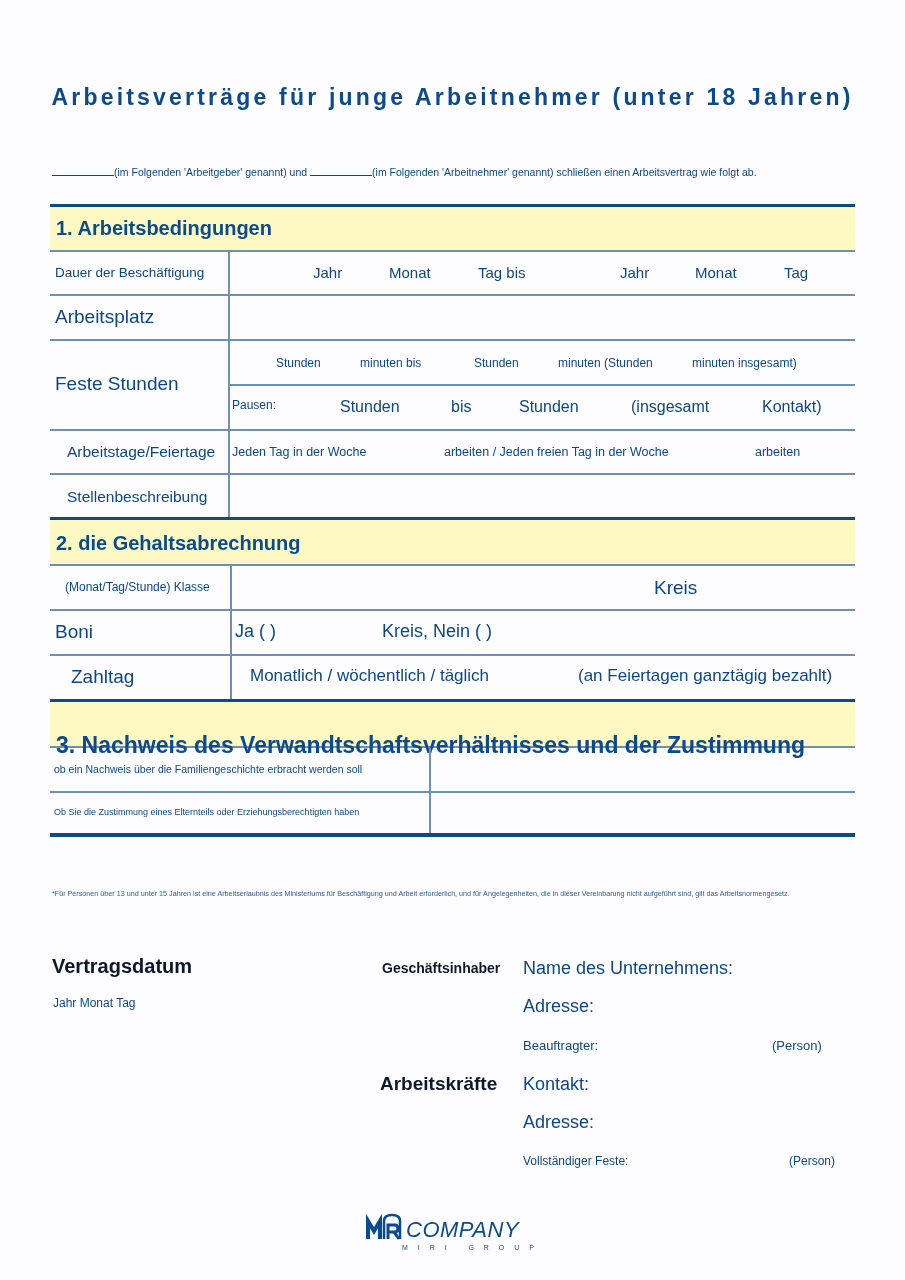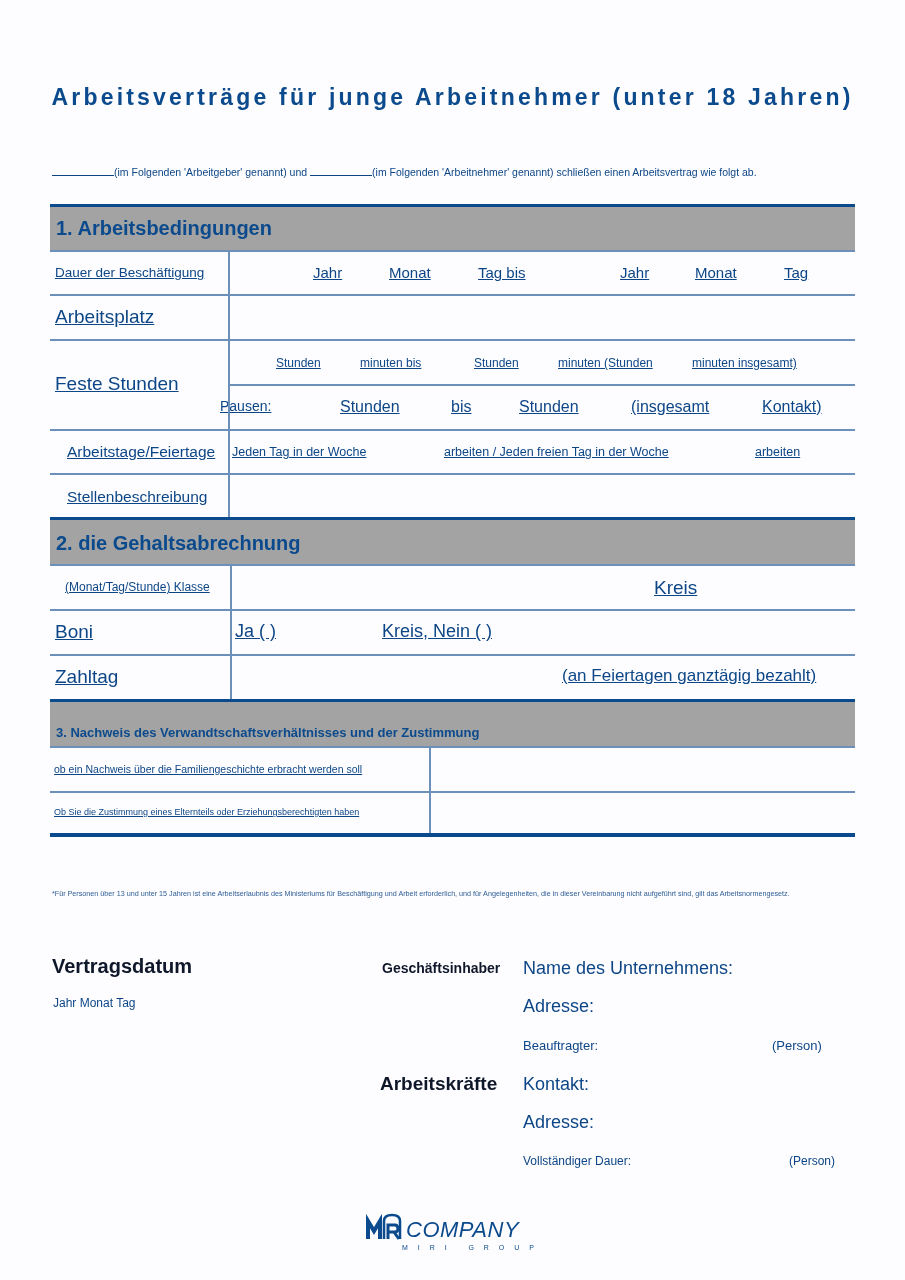--- a/index.html
+++ b/index.html
@@ -25,36 +25,36 @@
     color: #0d4687;
   }
   .intro .blank {
     display: inline-block; width: 62px;
     border-bottom: 1px solid #0d4687;
     height: 10px; vertical-align: baseline;
   }
   .table { left: 50px; width: 805px; }
   .sec-head {
     position: absolute; left: 0; width: 805px;
-    background: #a3a3a3;
+    background: #fef9c3;
     border-top: 3px solid #0b4a8c;
     border-bottom: 2px solid #6d90ba;
     box-sizing: border-box;
   }
   .sec-head span {
     position: absolute; left: 6px;
     font-weight: bold; color: #0b4a8c;
   }
   .row {
     position: absolute; left: 0; width: 805px;
     border-bottom: 2px solid #6d90ba;
     box-sizing: border-box;
   }
   .vline { position: absolute; width: 2px; background: #6d90ba; }
-  .cell-text { position: absolute; white-space: nowrap; color: #0d4687; text-decoration: underline; }
+  .cell-text { position: absolute; white-space: nowrap; color: #0d4687; }
   .bottom-bar { position: absolute; left: 0; width: 805px; height: 4px; background: #0b4a8c; }
   .foot {
     left: 52px; top: 889px;
     font-size: 7.2px; color: #2d5c93;
     white-space: nowrap;
   }
   .sign-label { font-weight: bold; color: #0f172a; white-space: nowrap; }
   .sign-text { color: #0d4687; white-space: nowrap; }
   .logo { left: 366px; top: 1213px; width: 180px; height: 45px; }
 </style>
@@ -88,21 +88,21 @@
   </div>
 
   <div class="row" style="top:137px; height:90px;">
     <div class="cell-text" style="left:5px; top:32px; font-size:19px;">Feste Stunden</div>
     <div class="abs" style="left:179px; top:43px; width:626px; height:2px; background:#6d90ba;"></div>
     <div class="cell-text" style="left:226px; top:15px; font-size:12px;">Stunden</div>
     <div class="cell-text" style="left:310px; top:15px; font-size:12px;">minuten bis</div>
     <div class="cell-text" style="left:424px; top:15px; font-size:12px;">Stunden</div>
     <div class="cell-text" style="left:508px; top:15px; font-size:12px;">minuten (Stunden</div>
     <div class="cell-text" style="left:642px; top:15px; font-size:12px;">minuten insgesamt)</div>
-    <div class="cell-text" style="left:170px; top:57px; font-size:14px;">Pausen:</div>
+    <div class="cell-text" style="left:182px; top:57px; font-size:12px;">Pausen:</div>
     <div class="cell-text" style="left:290px; top:57px; font-size:16px;">Stunden</div>
     <div class="cell-text" style="left:401px; top:57px; font-size:16px;">bis</div>
     <div class="cell-text" style="left:469px; top:57px; font-size:16px;">Stunden</div>
     <div class="cell-text" style="left:581px; top:57px; font-size:16px;">(insgesamt</div>
     <div class="cell-text" style="left:712px; top:57px; font-size:16px;">Kontakt)</div>
   </div>
 
   <div class="row" style="top:227px; height:44px;">
     <div class="cell-text" style="left:17px; top:12px; font-size:15.5px;">Arbeitstage/Feiertage</div>
     <div class="cell-text" style="left:182px; top:14px; font-size:12.5px;">Jeden Tag in der Woche</div>
@@ -127,31 +127,32 @@
     <div class="cell-text" style="left:5px; top:10px; font-size:19px;">Boni</div>
     <div class="cell-text" style="left:185px; top:10px; font-size:18px;">Ja ( )</div>
     <div class="cell-text" style="left:332px; top:10px; font-size:18px;">Kreis, Nein ( )</div>
   </div>
 
   <div class="row" style="top:49px; height:45px;">
     <div class="cell-text" style="left:15px; top:14px; font-size:12px;">(Monat/Tag/Stunde) Klasse</div>
     <div class="cell-text" style="left:604px; top:11px; font-size:19px;">Kreis</div>
   </div>
 
-  <div class="row" style="top:139px; height:43px; border-bottom:none;">
+  <div class="row" style="top:139px; height:43px; border-bottom:none;margin-left:16px;">
     <div class="cell-text" style="left:5px; top:10px; font-size:19px;">Zahltag</div>
+    <div class="cell-text" style="left:184px; top:10px; font-size:17px;">Monatlich / wöchentlich / täglich</div>
     <div class="cell-text" style="left:512px; top:10px; font-size:17px;">(an Feiertagen ganztägig bezahlt)</div>
   </div>
 
   <div class="vline" style="left:180px; top:49px; height:133px;"></div>
 </div>
 
 <div class="abs table" style="top:699px; height:140px;">
   <div class="sec-head" style="top:0; height:49px;">
-    <span style="top:23px; font-size:13px;">3. Nachweis des Verwandtschaftsverhältnisses und der Zustimmung</span>
+    <span style="top:30px; font-size:23px;">3. Nachweis des Verwandtschaftsverhältnisses und der Zustimmung</span>
   </div>
 
   <div class="row" style="top:49px; height:45px;">
     <div class="cell-text" style="left:4px; top:15px; font-size:10.5px;text-align:right;">ob ein Nachweis über die Familiengeschichte erbracht werden soll</div>
     <div class="abs" style="left:383px; top:0; width:420px; height:43px;"></div>
   </div>
 
   <div class="row" style="top:94px; height:42px; border-bottom:none;">
     <div class="cell-text" style="left:4px; top:14px; font-size:9px;">Ob Sie die Zustimmung eines Elternteils oder Erziehungsberechtigten haben</div>
     <div class="abs" style="left:383px; top:0; width:420px; height:40px;"></div>
@@ -168,21 +169,21 @@
 
 <div class="abs sign-label" style="left:382px; top:960px; font-size:14px;">Geschäftsinhaber</div>
 <div class="abs sign-text" style="left:523px; top:958px; font-size:18px;">Name des Unternehmens:</div>
 <div class="abs sign-text" style="left:523px; top:996px; font-size:18px;">Adresse:</div>
 <div class="abs sign-text" style="left:523px; top:1038px; font-size:13px;">Beauftragter:</div>
 <div class="abs sign-text" style="left:772px; top:1038px; font-size:13px;">(Person)</div>
 
 <div class="abs sign-label" style="left:380px; top:1073px; font-size:19px;">Arbeitskräfte</div>
 <div class="abs sign-text" style="left:523px; top:1074px; font-size:18px;">Kontakt:</div>
 <div class="abs sign-text" style="left:523px; top:1112px; font-size:18px;">Adresse:</div>
-<div class="abs sign-text" style="left:523px; top:1154px; font-size:12px;">Vollständiger Dauer:</div>
+<div class="abs sign-text" style="left:523px; top:1154px; font-size:12px;">Vollständiger Feste:</div>
 <div class="abs sign-text" style="left:789px; top:1154px; font-size:12px;">(Person)</div>
 
 <div class="abs logo">
   <svg width="40" height="28" viewBox="0 0 40 28" style="position:absolute; left:0; top:0;">
     <path d="M2 26 V8 L8 18 L14 8 V26" fill="none" stroke="#0b4a8c" stroke-width="4"></path>
     <path d="M18 26 V8 Q18 2 26 2 Q34 2 34 8 V26" fill="none" stroke="#0b4a8c" stroke-width="2.5"></path>
     <path d="M22 26 V12 H29 Q32 12 32 16 Q32 19 28 19 L33 26 M22 19 H28" fill="none" stroke="#0b4a8c" stroke-width="3"></path>
   </svg>
   <div class="abs" style="left:40px; top:4px; font-size:22px; font-style:italic; color:#0b4a8c; letter-spacing:0.5px;">COMPANY</div>
   <div class="abs" style="left:36px; top:31px; font-size:7px; letter-spacing:4px; color:#0b4a8c; white-space:pre;">M I R I   G R O U P</div>

